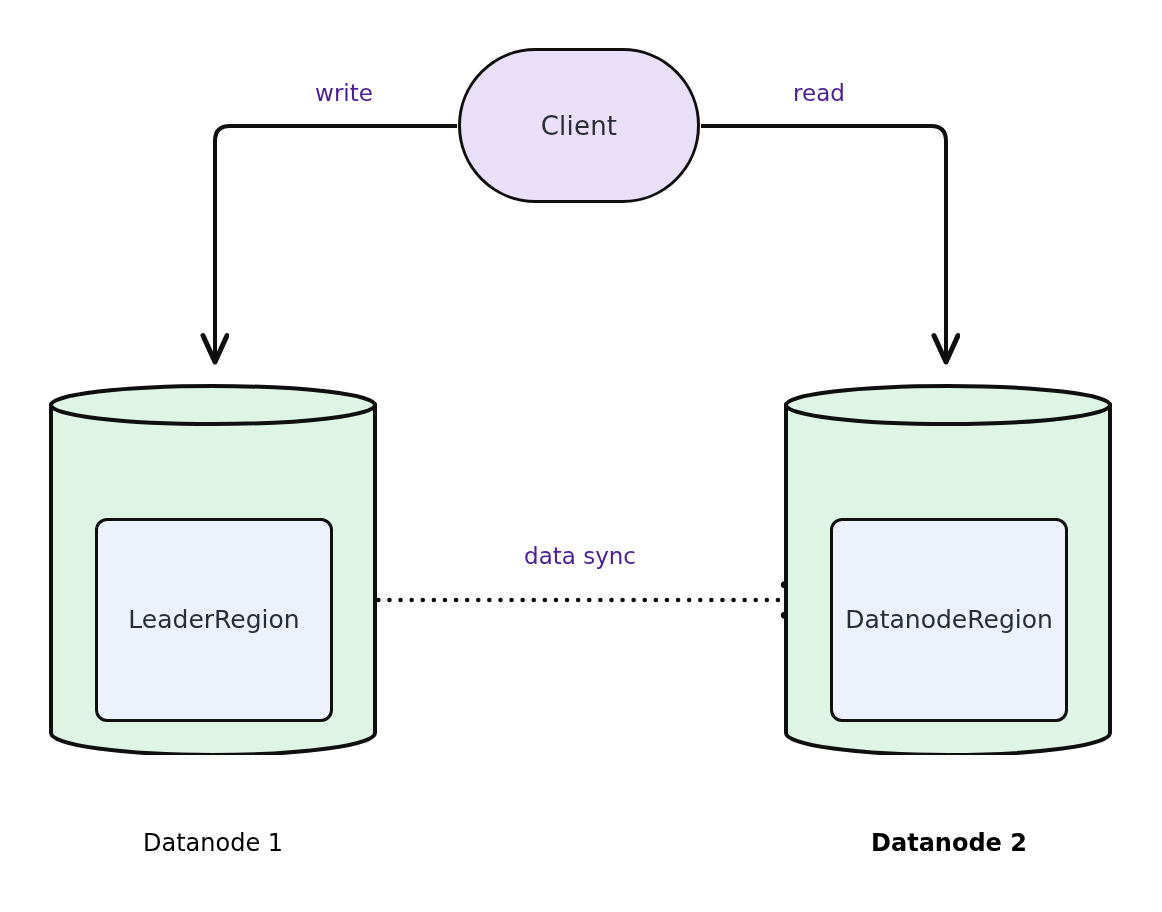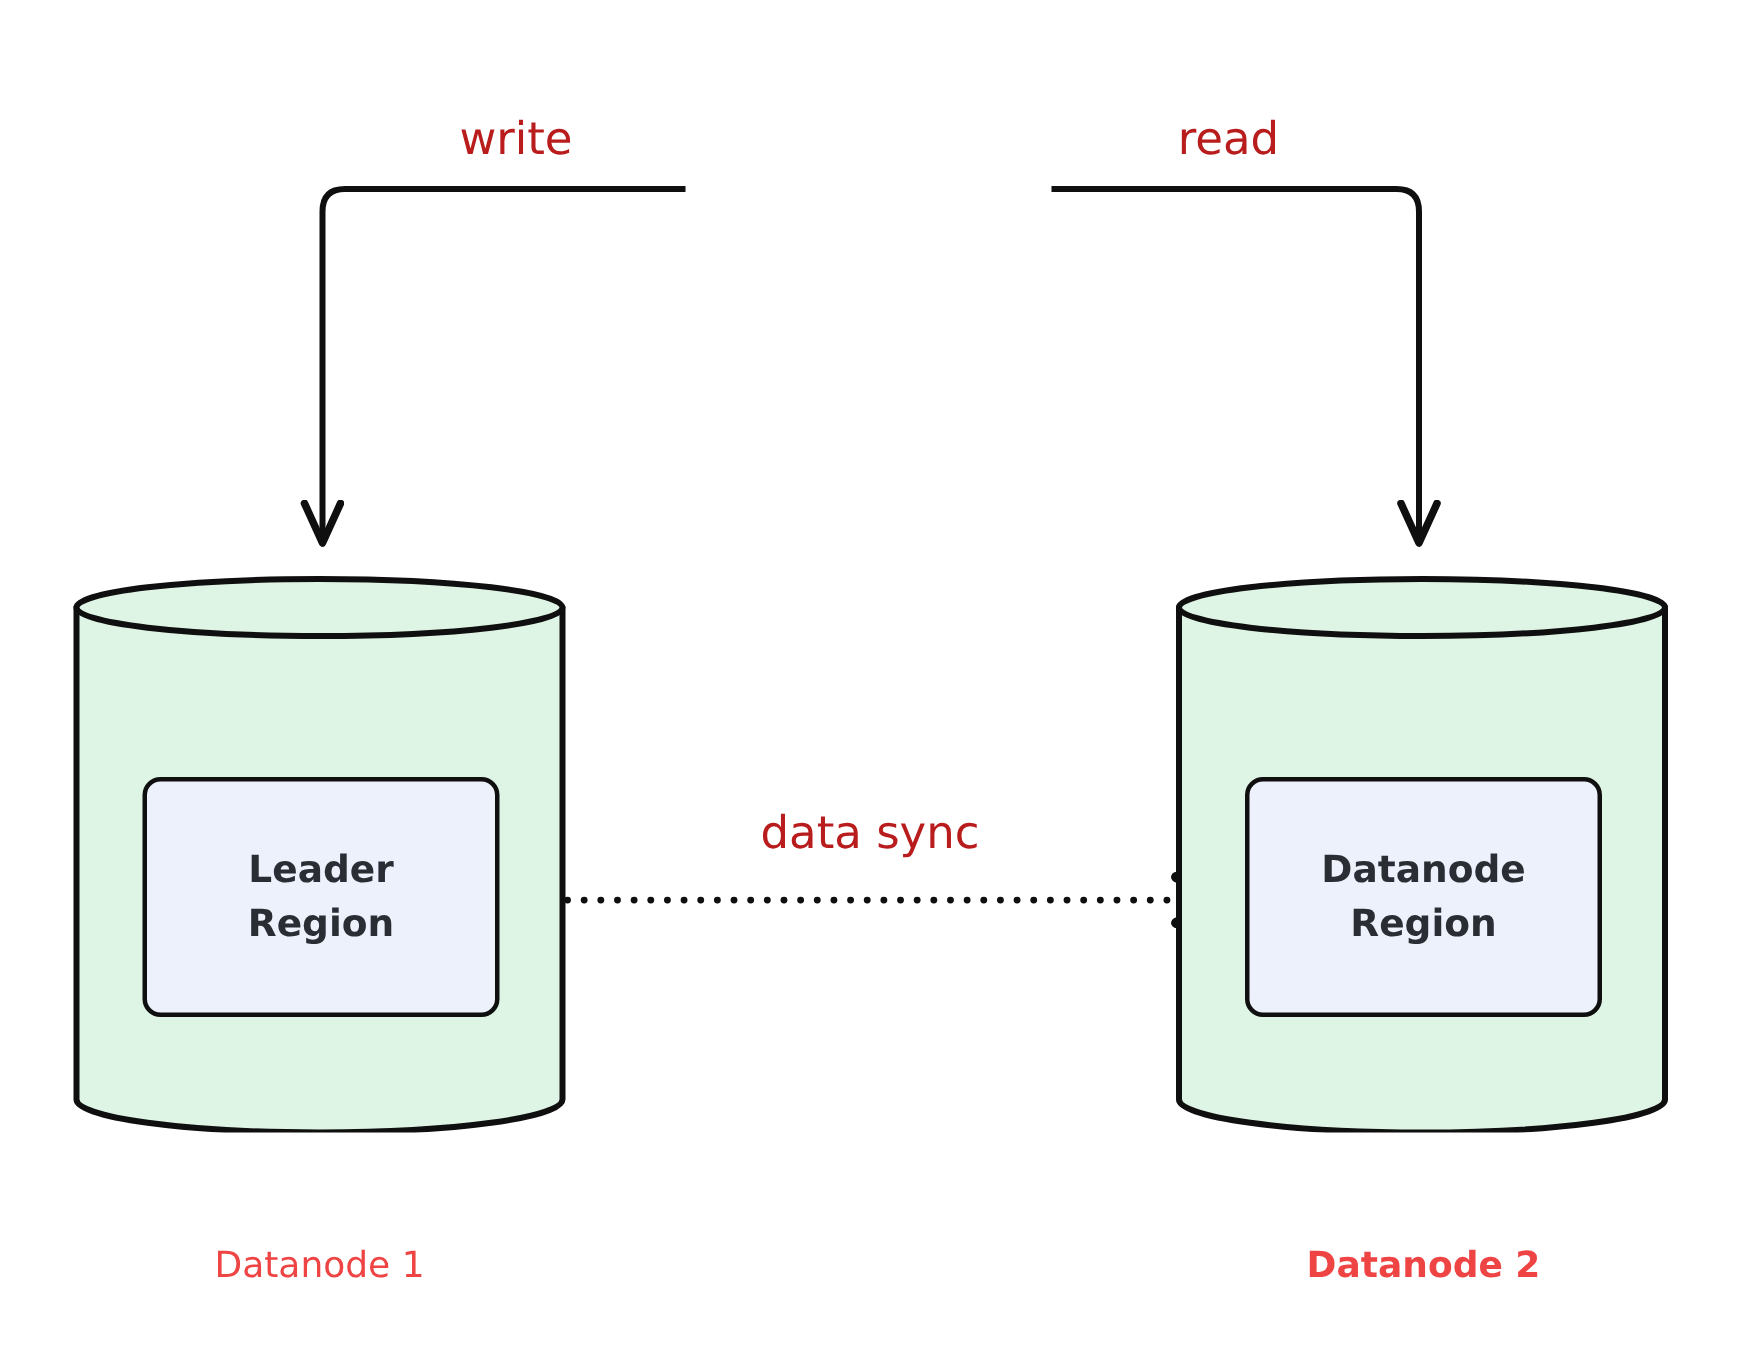--- a/index.html
+++ b/index.html
@@ -60,57 +60,56 @@
     width: 330px;
     height: 372px;
   }
   #datanode-1 { left: 48px; top: 383px; }
   #datanode-2 { left: 783px; top: 383px; }
 
   
   .region-box {
     position: absolute;
     width: 238px;
-    height: 160px;
+    height: 204px;
     box-sizing: border-box;
     background: #ECF1FB;
     border: 3px solid #0f0f0f;
     border-radius: 12px;
     display: flex;
-    flex-direction: column;
+    flex-direction: row;
     align-items: center;
     justify-content: center;
     font-size: 25px;
     line-height: 1.45;
     color: #2a2e34;
     text-align: center;
-    font-weight: bold;
   }
   #leader-region   { left: 95px;  top: 518px; }
   #follower-region { left: 830px; top: 518px; }
 
   
   .edge-label {
     position: absolute;
-    font-size: 30px;
-    color: #b91c1c;
+    font-size: 23px;
+    color: #4c1d95;
     background: #ffffff;
     padding: 0 6px;
     white-space: nowrap;
     transform: translate(-50%, -50%);
   }
   #label-write    { left: 344px; top: 93px; }
   #label-read     { left: 819px; top: 93px; }
   #label-datasync { left: 580px; top: 556px; }
 
   
   .node-caption {
     position: absolute;
     font-size: 24px;
-    color: #ef4444;
+    color: #000000;
     white-space: nowrap;
     transform: translate(-50%, -50%);
   }
   #caption-datanode-1 { left: 213px; top: 843px; }
   #caption-datanode-2 { left: 949px; top: 843px; font-weight: bold; }
 </style>
 </head>
 <body>
 
 <div id="diagram-canvas">
@@ -125,20 +124,23 @@
       </marker>
     </defs>
 
     <path d="M 457,126 L 230,126 Q 215,126 215,141 L 215,358" fill="none" stroke="#0f0f0f" stroke-width="4" stroke-linecap="butt" stroke-linejoin="round" marker-end="url(#arrowhead-solid)"></path>
 
     <path d="M 701,126 L 931,126 Q 946,126 946,141 L 946,358" fill="none" stroke="#0f0f0f" stroke-width="4" stroke-linecap="butt" stroke-linejoin="round" marker-end="url(#arrowhead-solid)"></path>
 
     <path d="M 345,600 L 812,600" fill="none" stroke="#0f0f0f" stroke-width="4.5" stroke-linecap="round" stroke-dasharray="0.1 11" marker-end="url(#arrowhead-dotted)"></path>
   </svg>
 
+  <div class="client-node" id="client-node">
+    <span>Client</span>
+  </div>
 
   <div class="cylinder" id="datanode-1">
     <svg viewBox="0 0 330 372" xmlns="http://www.w3.org/2000/svg">
       <path d="M 3,22 L 3,350 A 162,22 0 0 0 327,350 L 327,22 Z" fill="#DEF4E4" stroke="#0f0f0f" stroke-width="4" stroke-linejoin="round"></path>
       <ellipse cx="165" cy="22" rx="162" ry="19" fill="#DEF4E4" stroke="#0f0f0f" stroke-width="4"></ellipse>
     </svg>
   </div>
 
   <div class="region-box" id="leader-region">
     <span>Leader</span>

